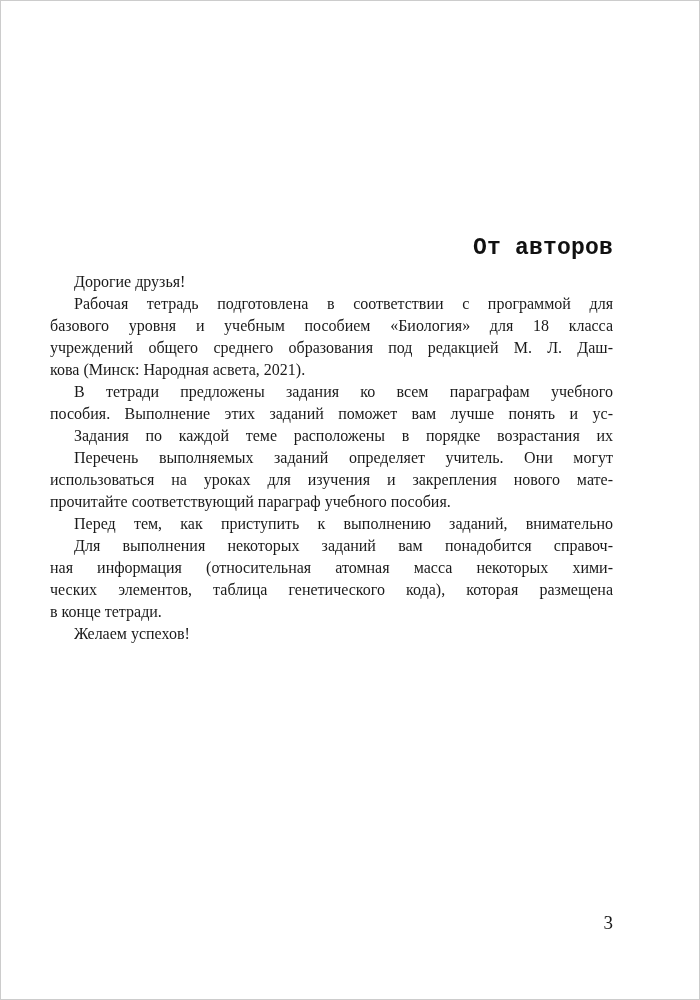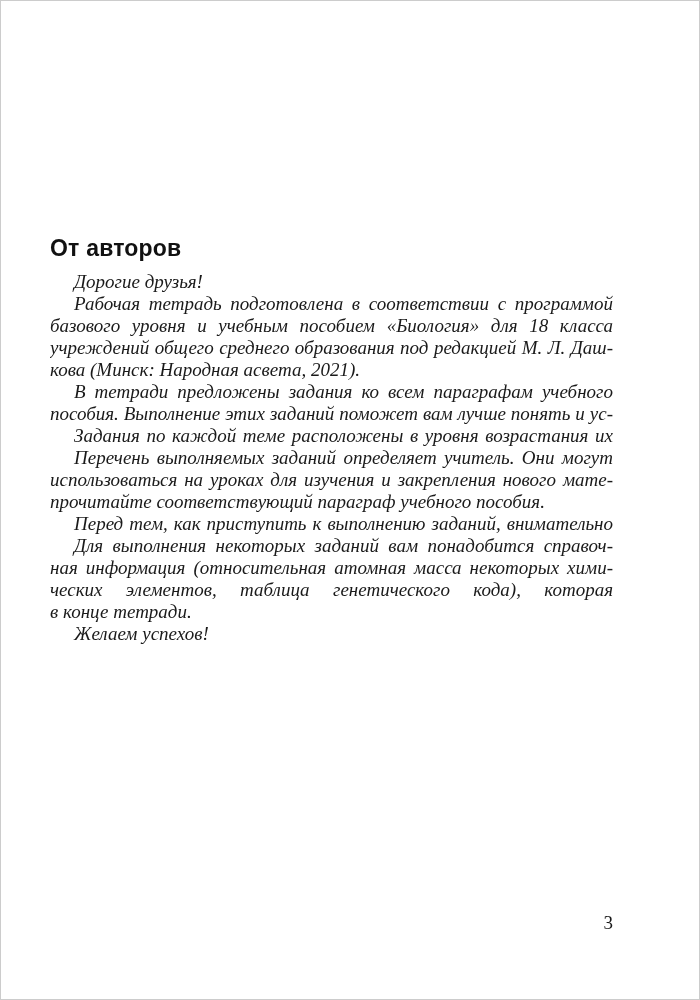--- a/index.html
+++ b/index.html
@@ -16,36 +16,35 @@
     border: 1px solid #cccccc;
     overflow: hidden;
     font-family: "Liberation Serif", serif;
     color: #1a1a1a;
   }
   .title {
     position: absolute;
     top: 219px;
     left: 49px;
     width: 563px;
-    text-align: left;
-    font-family: Liberation Sans, sans-serif;
+    text-align: right;
+    font-family: Liberation Mono, monospace;
     font-weight: 700;
     font-size: 23px;
     line-height: 26px;
     color: #111111;
     letter-spacing: 0.2px;
   }
   .body-text {
     position: absolute;
     top: 270px;
     left: 49px;
     width: 563px;
-    font-size: 19px;
+    font-size: 16px;
     line-height: 22px;
-    font-style: italic;
   }
   .paragraph {
     margin: 0;
     padding: 0;
   }
   .line {
     text-align: justify;
     text-align-last: justify;
     height: 22px;
     overflow: hidden;
@@ -81,21 +80,21 @@
         <div class="line first">Рабочая тетрадь подготовлена в соответствии с программой для</div>
         <div class="line">базового уровня и учебным пособием «Биология» для 18 класса</div>
         <div class="line">учреждений общего среднего образования под редакцией М. Л. Даш-</div>
         <div class="line last">кова (Минск: Народная асвета, 2021).</div>
       </div>
       <div class="paragraph">
         <div class="line first">В тетради предложены задания ко всем параграфам учебного</div>
         <div class="line">пособия. Выполнение этих заданий поможет вам лучше понять и ус-</div>
       </div>
       <div class="paragraph">
-        <div class="line first">Задания по каждой теме расположены в уровня возрастания их</div>
+        <div class="line first">Задания по каждой теме расположены в порядке возрастания их</div>
       </div>
       <div class="paragraph">
         <div class="line first">Перечень выполняемых заданий определяет учитель. Они могут</div>
         <div class="line">использоваться на уроках для изучения и закрепления нового мате-</div>
       </div>
       <div class="paragraph">
         <div class="line last">прочитайте соответствующий параграф учебного пособия.</div>
         <div class="line first">Перед тем, как приступить к выполнению заданий, внимательно</div>
       </div>
       <div class="paragraph">

